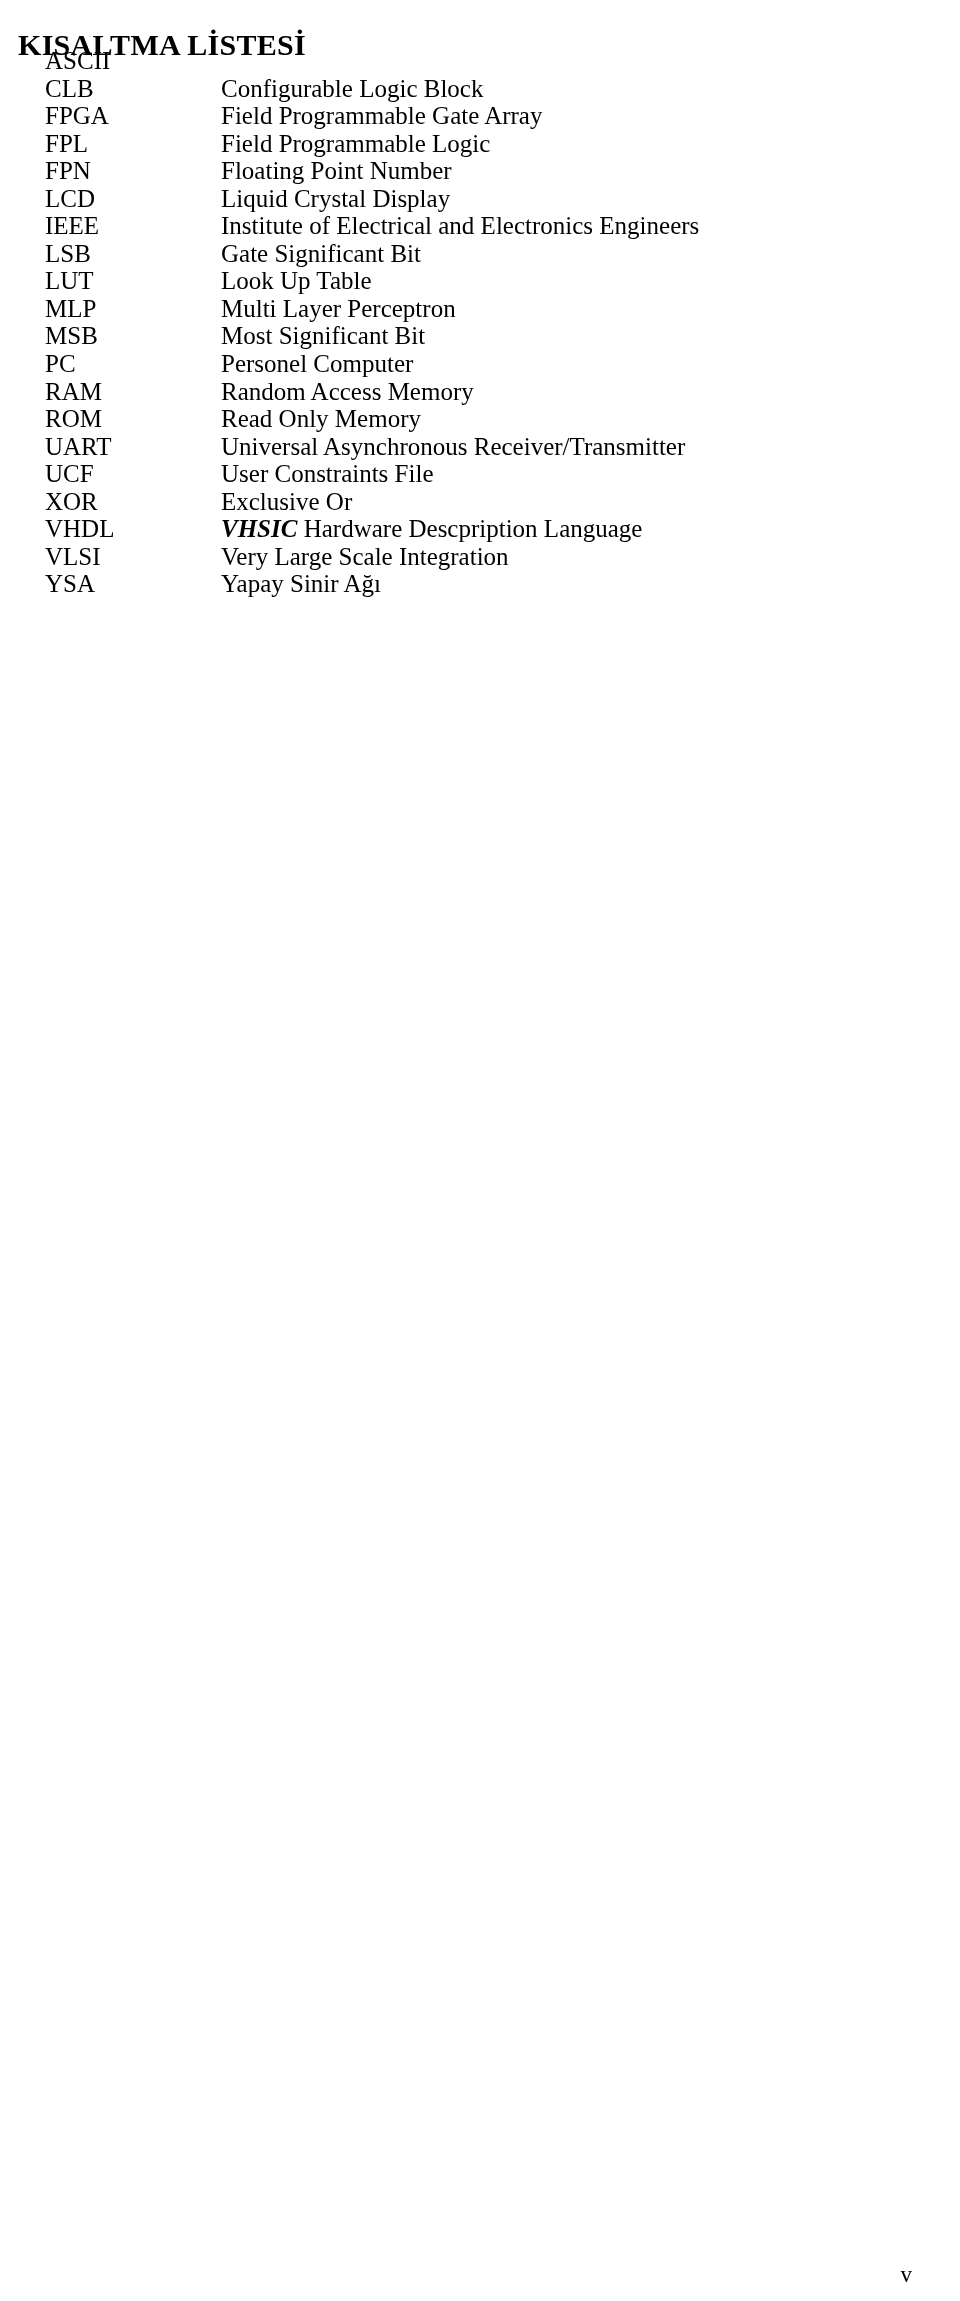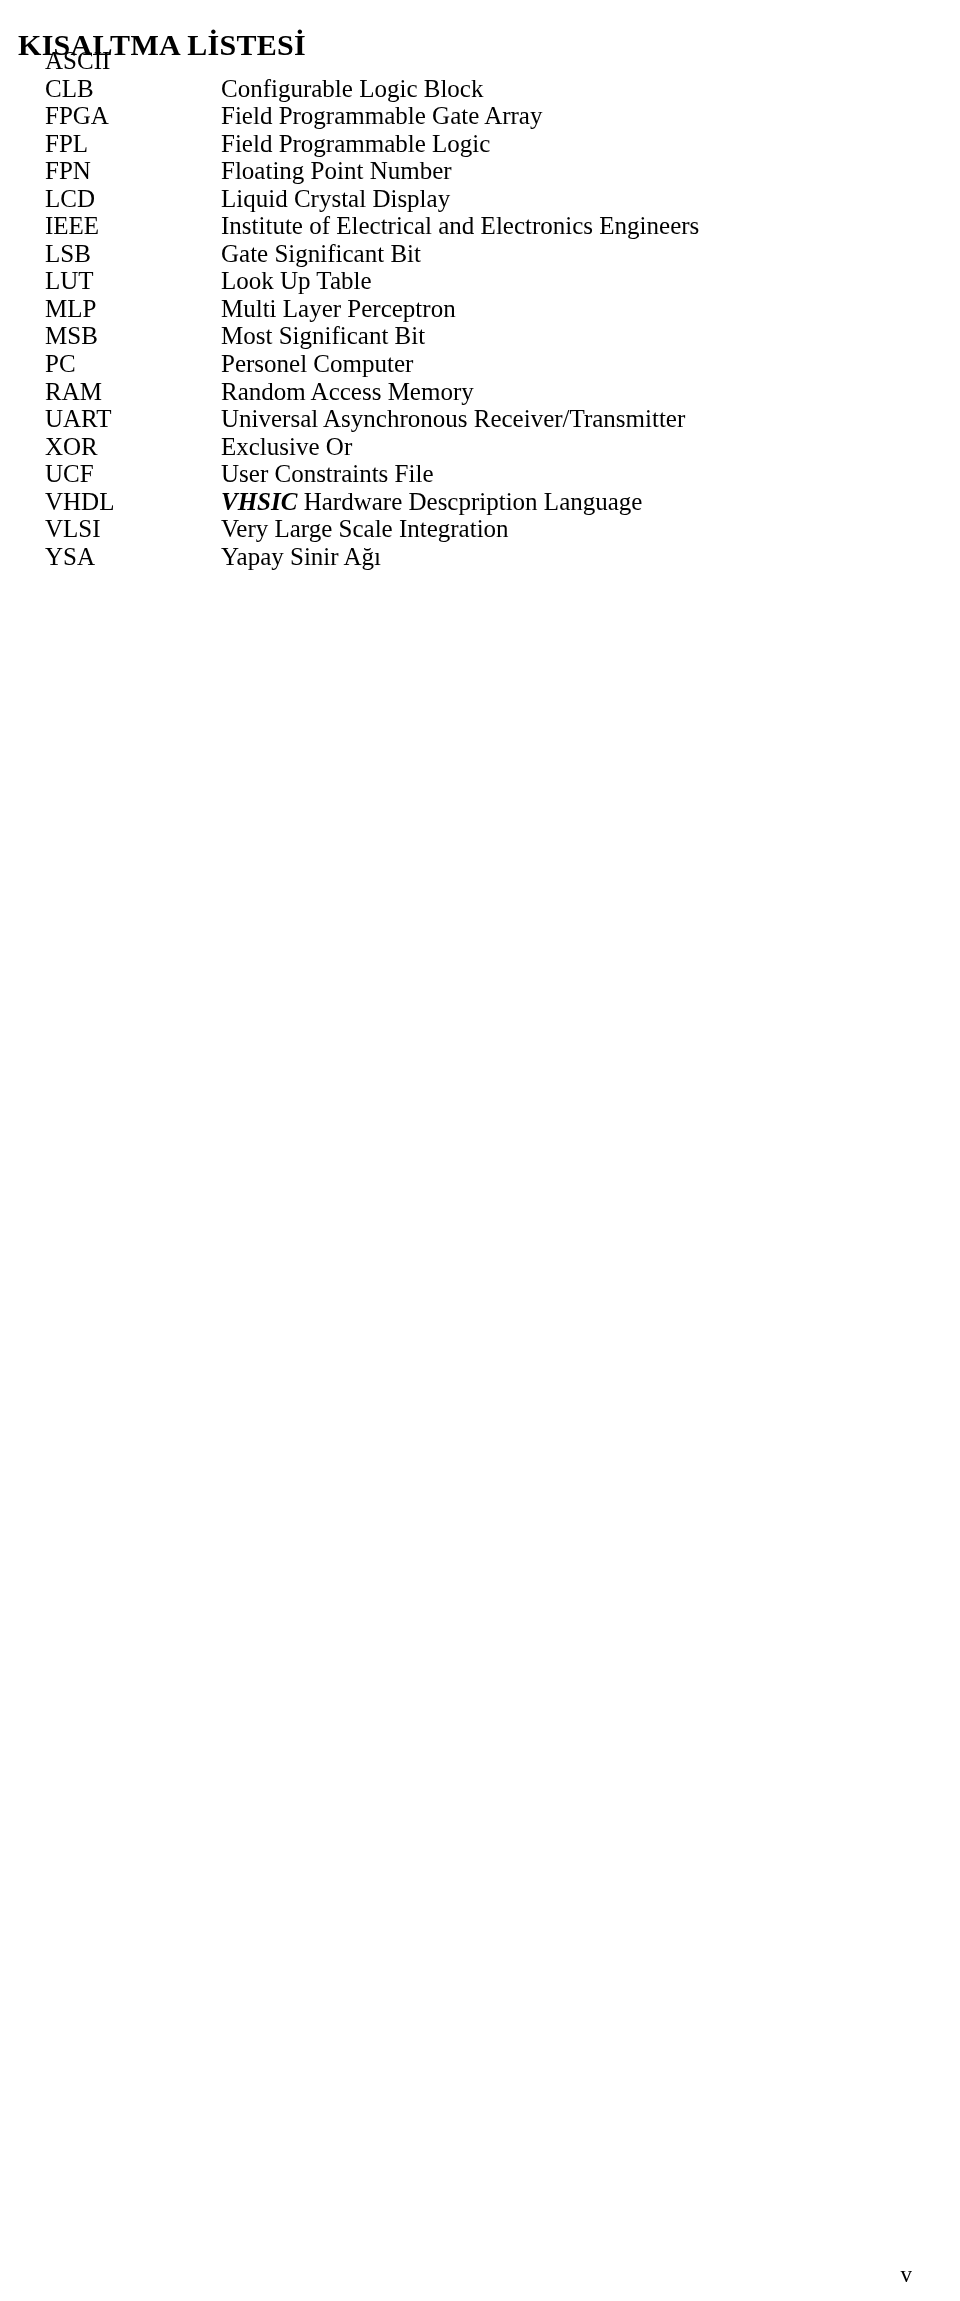--- a/index.html
+++ b/index.html
@@ -143,30 +143,34 @@
       </div>
       <div class="abbr-row">
         <span class="abbr-term">PC</span>
         <span class="abbr-def">Personel Computer</span>
       </div>
       <div class="abbr-row">
         <span class="abbr-term">RAM</span>
         <span class="abbr-def">Random Access Memory</span>
       </div>
       <div class="abbr-row">
+        <span class="abbr-term">ROM</span>
+        <span class="abbr-def">Read Only Memory</span>
+      </div>
+      <div class="abbr-row">
         <span class="abbr-term">UART</span>
         <span class="abbr-def">Universal Asynchronous Receiver/Transmitter</span>
       </div>
       <div class="abbr-row">
+        <span class="abbr-term">UCF</span>
+        <span class="abbr-def">User Constraints File</span>
+      </div>
+      <div class="abbr-row">
         <span class="abbr-term">XOR</span>
         <span class="abbr-def">Exclusive Or</span>
-      </div>
-      <div class="abbr-row">
-        <span class="abbr-term">UCF</span>
-        <span class="abbr-def">User Constraints File</span>
       </div>
       <div class="abbr-row">
         <span class="abbr-term">VHDL</span>
         <span class="abbr-def"><span class="ital">VHSIC</span><span> Hardware Descpription Language</span></span>
       </div>
       <div class="abbr-row">
         <span class="abbr-term">VLSI</span>
         <span class="abbr-def">Very Large Scale Integration</span>
       </div>
       <div class="abbr-row">

